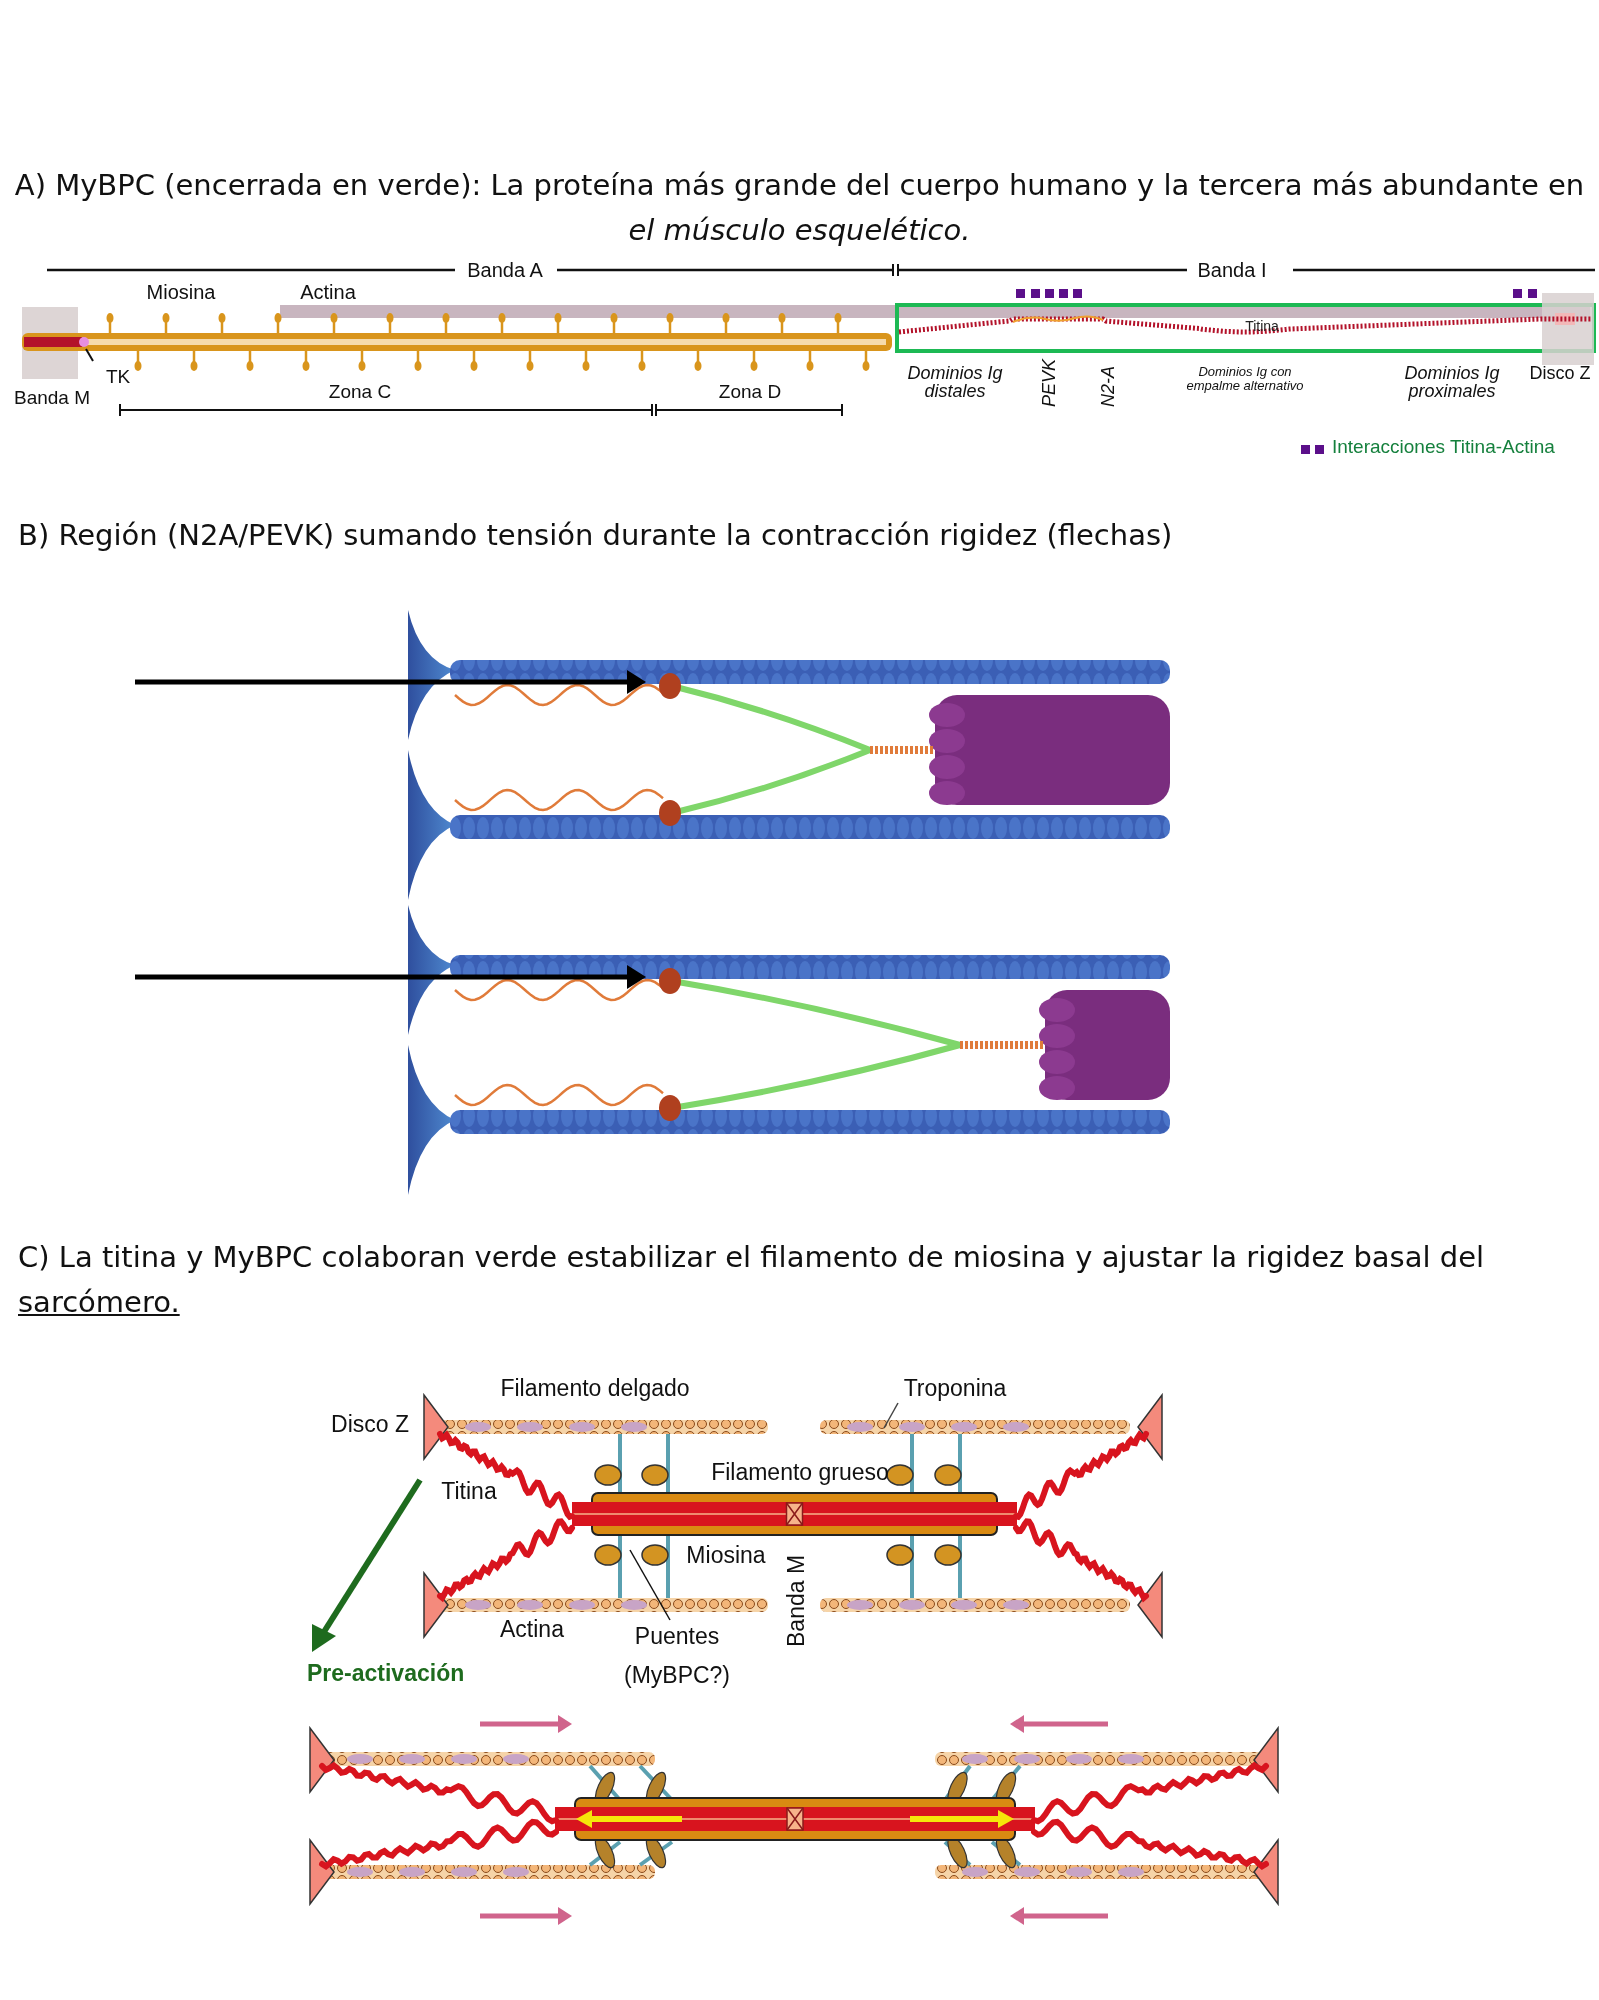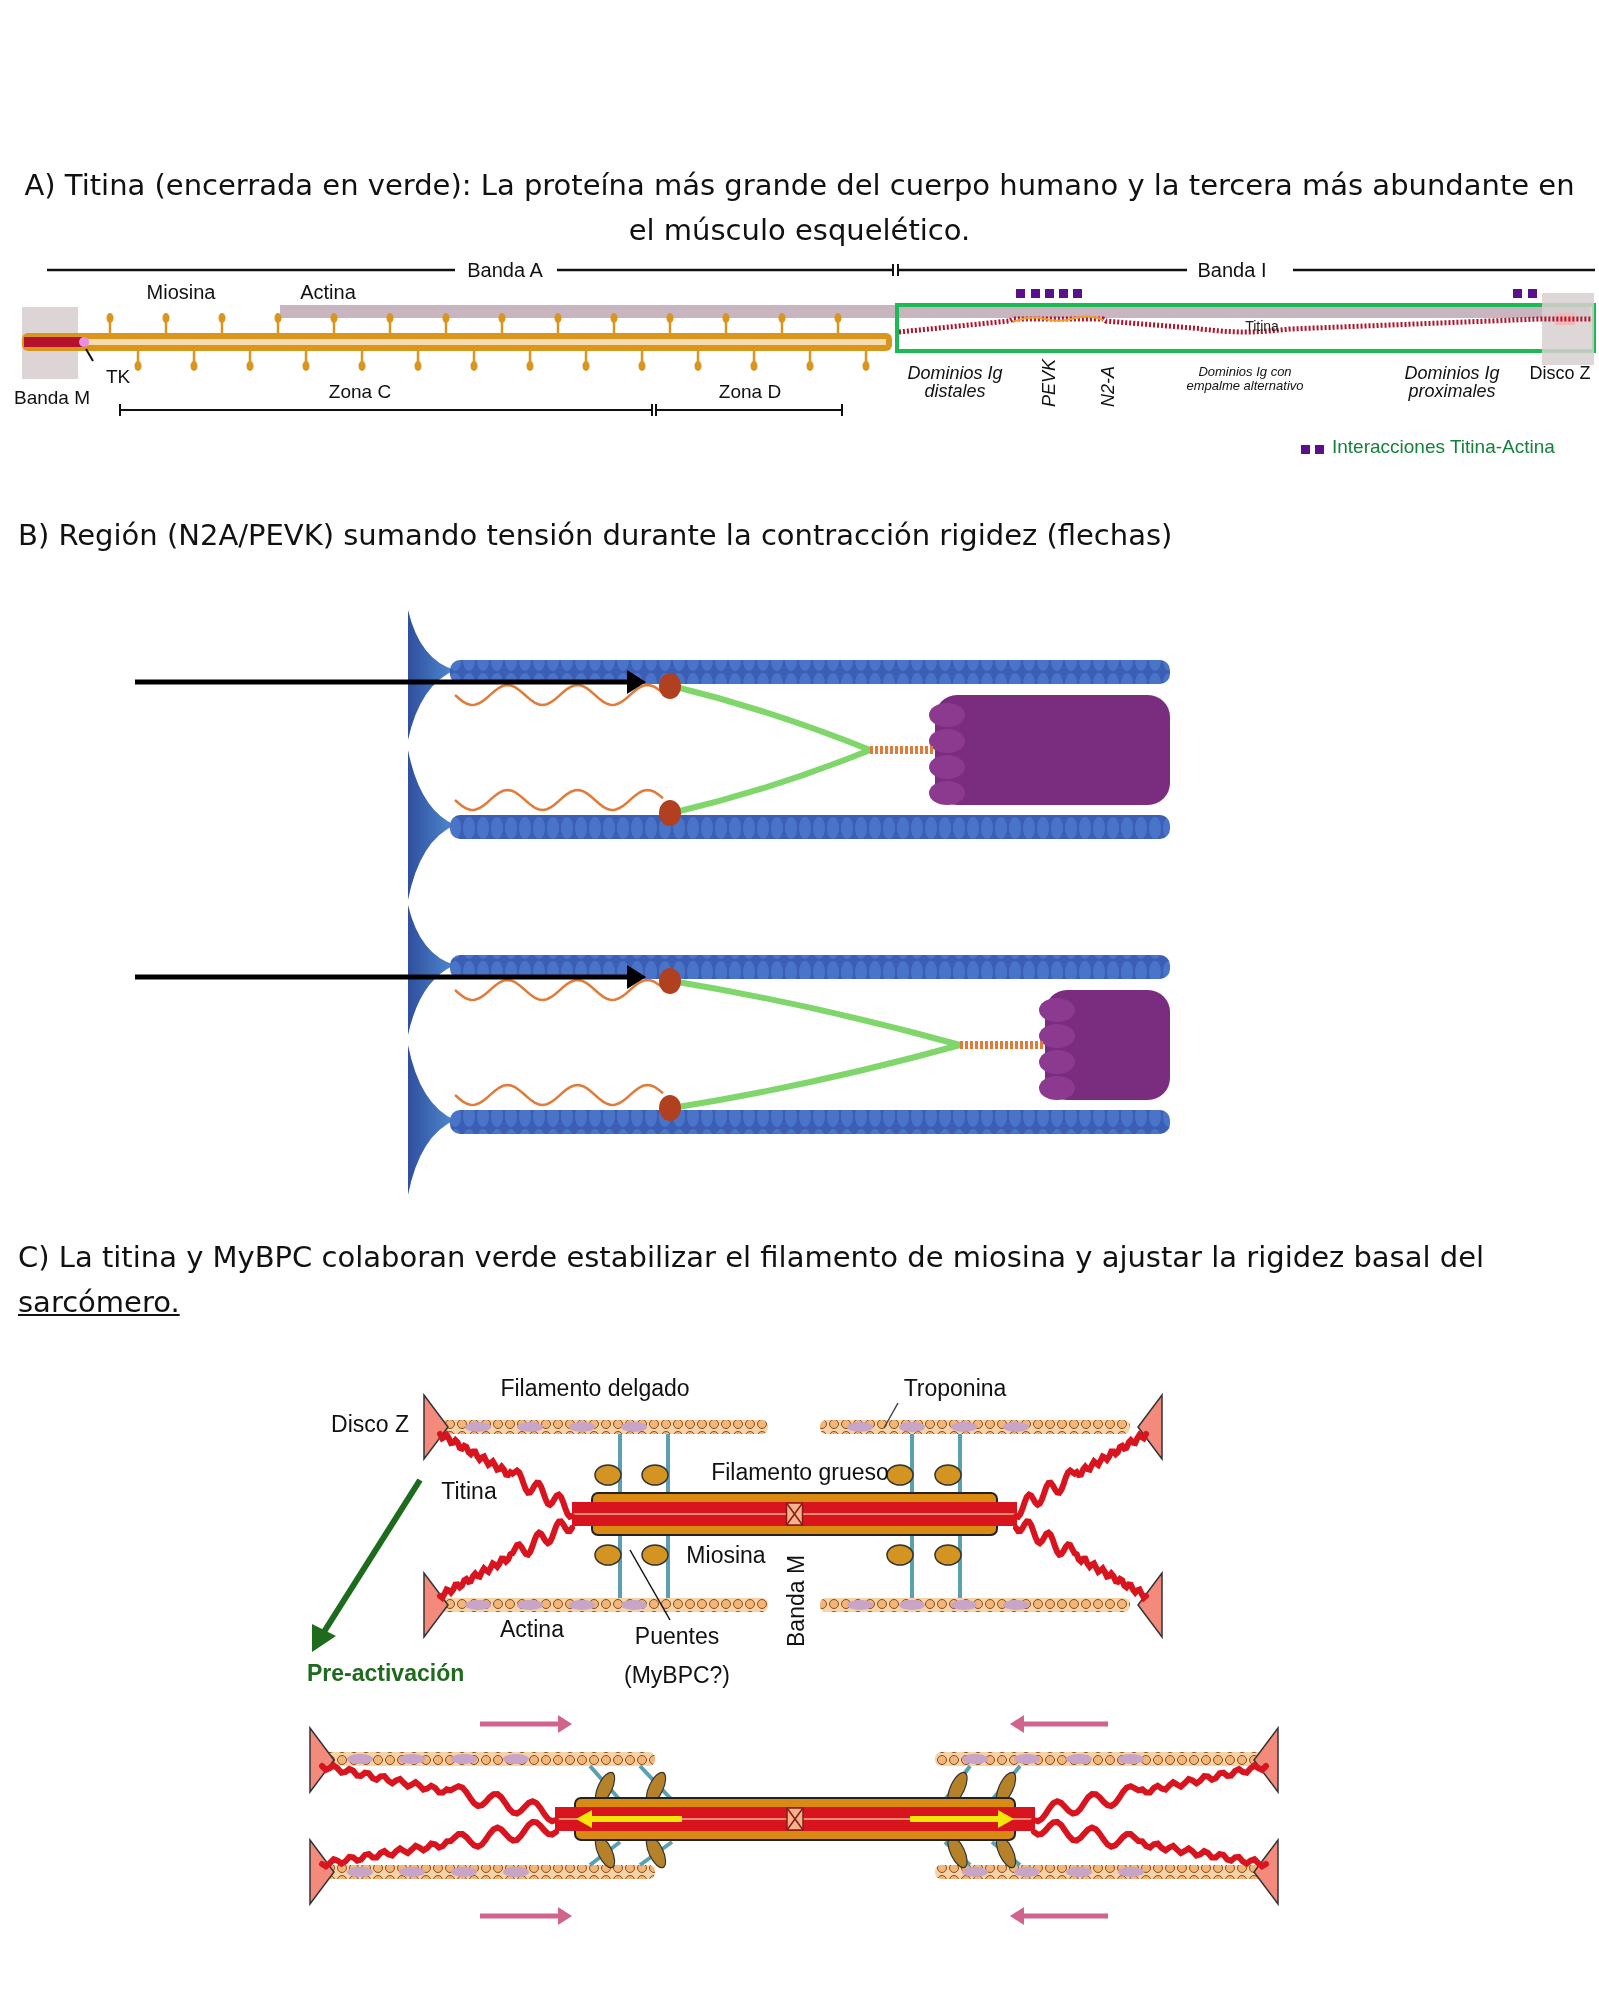--- a/index.html
+++ b/index.html
@@ -4,22 +4,22 @@
 <style>
   html, body { margin:0; padding:0; background:#ffffff; }
   body { width:1599px; height:2000px; position:relative; overflow:hidden; font-family:"DejaVu Sans", sans-serif; color:#111; }
   .title { position:absolute; font-family:"DejaVu Sans", sans-serif; font-size:29px; line-height:44px; color:#111; }
   .lbl { font-family:"Liberation Sans", sans-serif; }
   svg text { font-family:"Liberation Sans", sans-serif; }
 </style>
 </head>
 <body>
 
-<div class="title" style="left:0;width:1599px;top:163px;text-align:center;">A) Titina (encerrada en verde): La proteína más grande del cuerpo humano y la tercera más abundante en</div>
-<div class="title" style="left:0;width:1599px;top:208px;text-align:center;">el músculo esquelético.</div>
+<div class="title" style="left:0;width:1599px;top:163px;text-align:center;">A) MyBPC (encerrada en verde): La proteína más grande del cuerpo humano y la tercera más abundante en</div>
+<div class="title" style="left:0;width:1599px;top:208px;text-align:center;font-style:italic;">el músculo esquelético.</div>
 
 <svg width="1599" height="200" viewBox="0 0 1599 200" style="position:absolute;left:0;top:255px;">
 
   <line x1="47" y1="15" x2="455" y2="15" stroke="#111" stroke-width="2.5"></line>
   <text x="505" y="22" font-size="20" text-anchor="middle" fill="#111">Banda A</text>
   <line x1="557" y1="15" x2="893" y2="15" stroke="#111" stroke-width="2.5"></line>
   <line x1="893" y1="9" x2="893" y2="21" stroke="#111" stroke-width="2"></line>
   <line x1="898" y1="9" x2="898" y2="21" stroke="#111" stroke-width="2"></line>
 
   <line x1="898" y1="15" x2="1187" y2="15" stroke="#111" stroke-width="2.5"></line>

